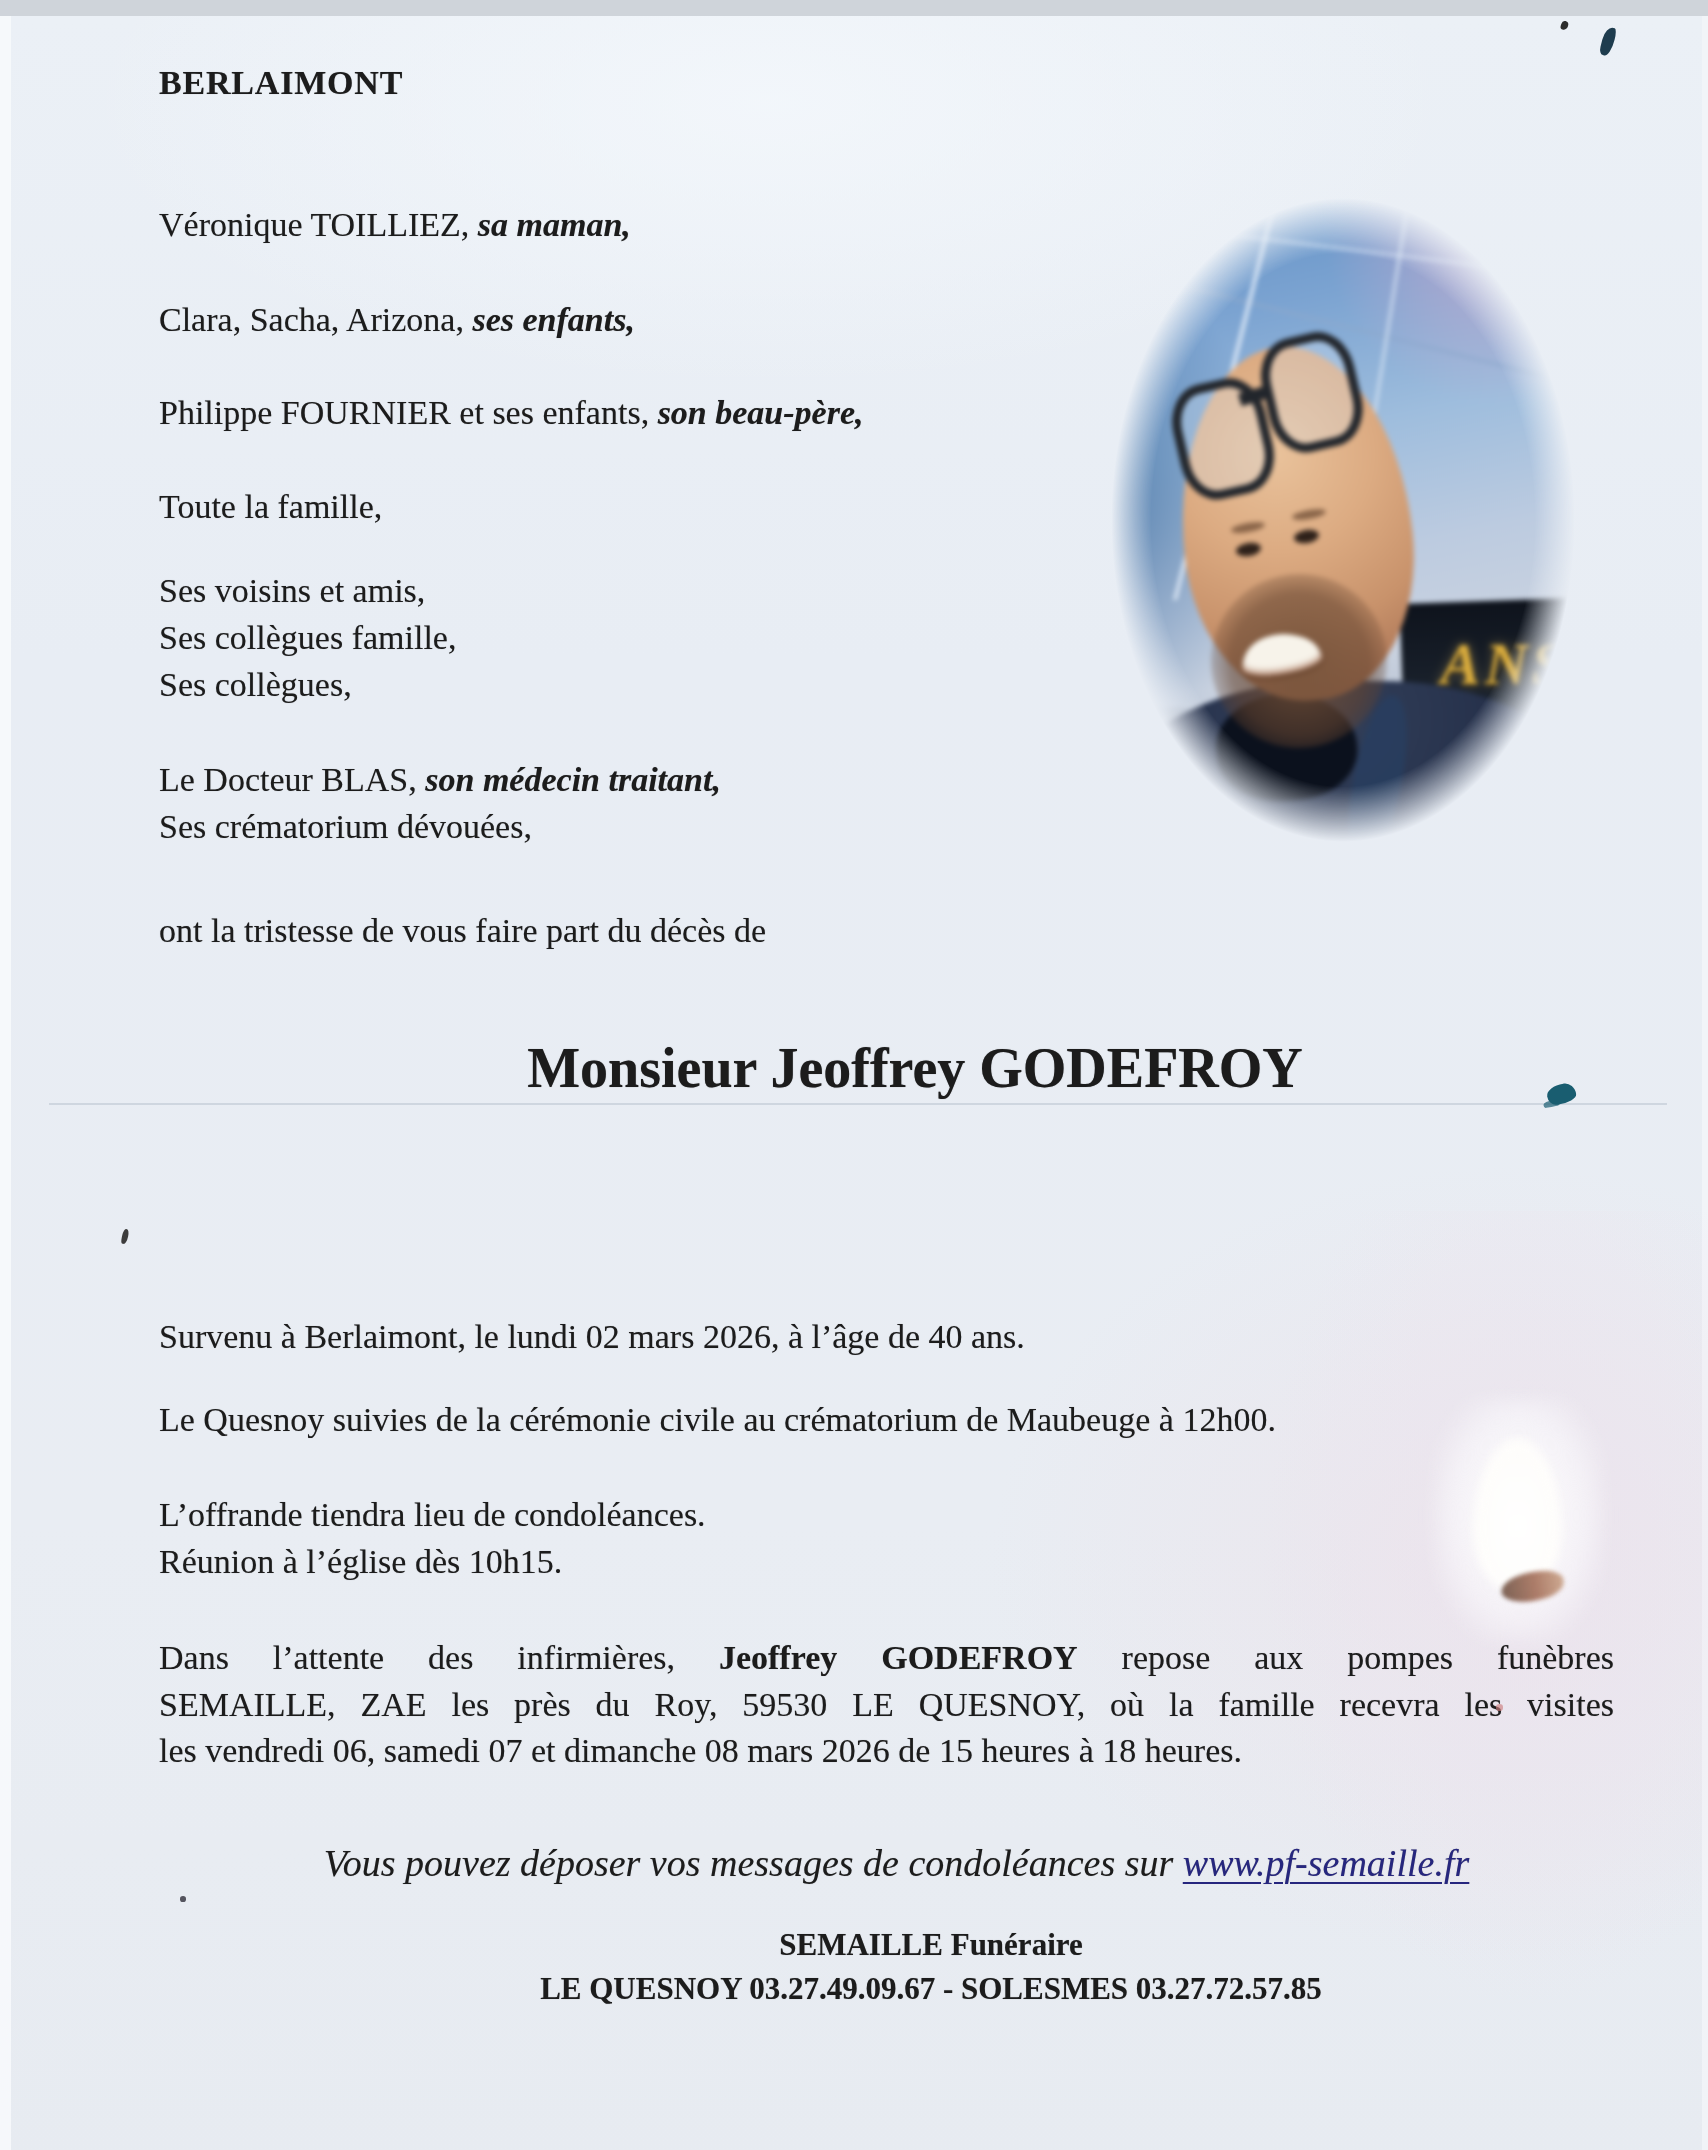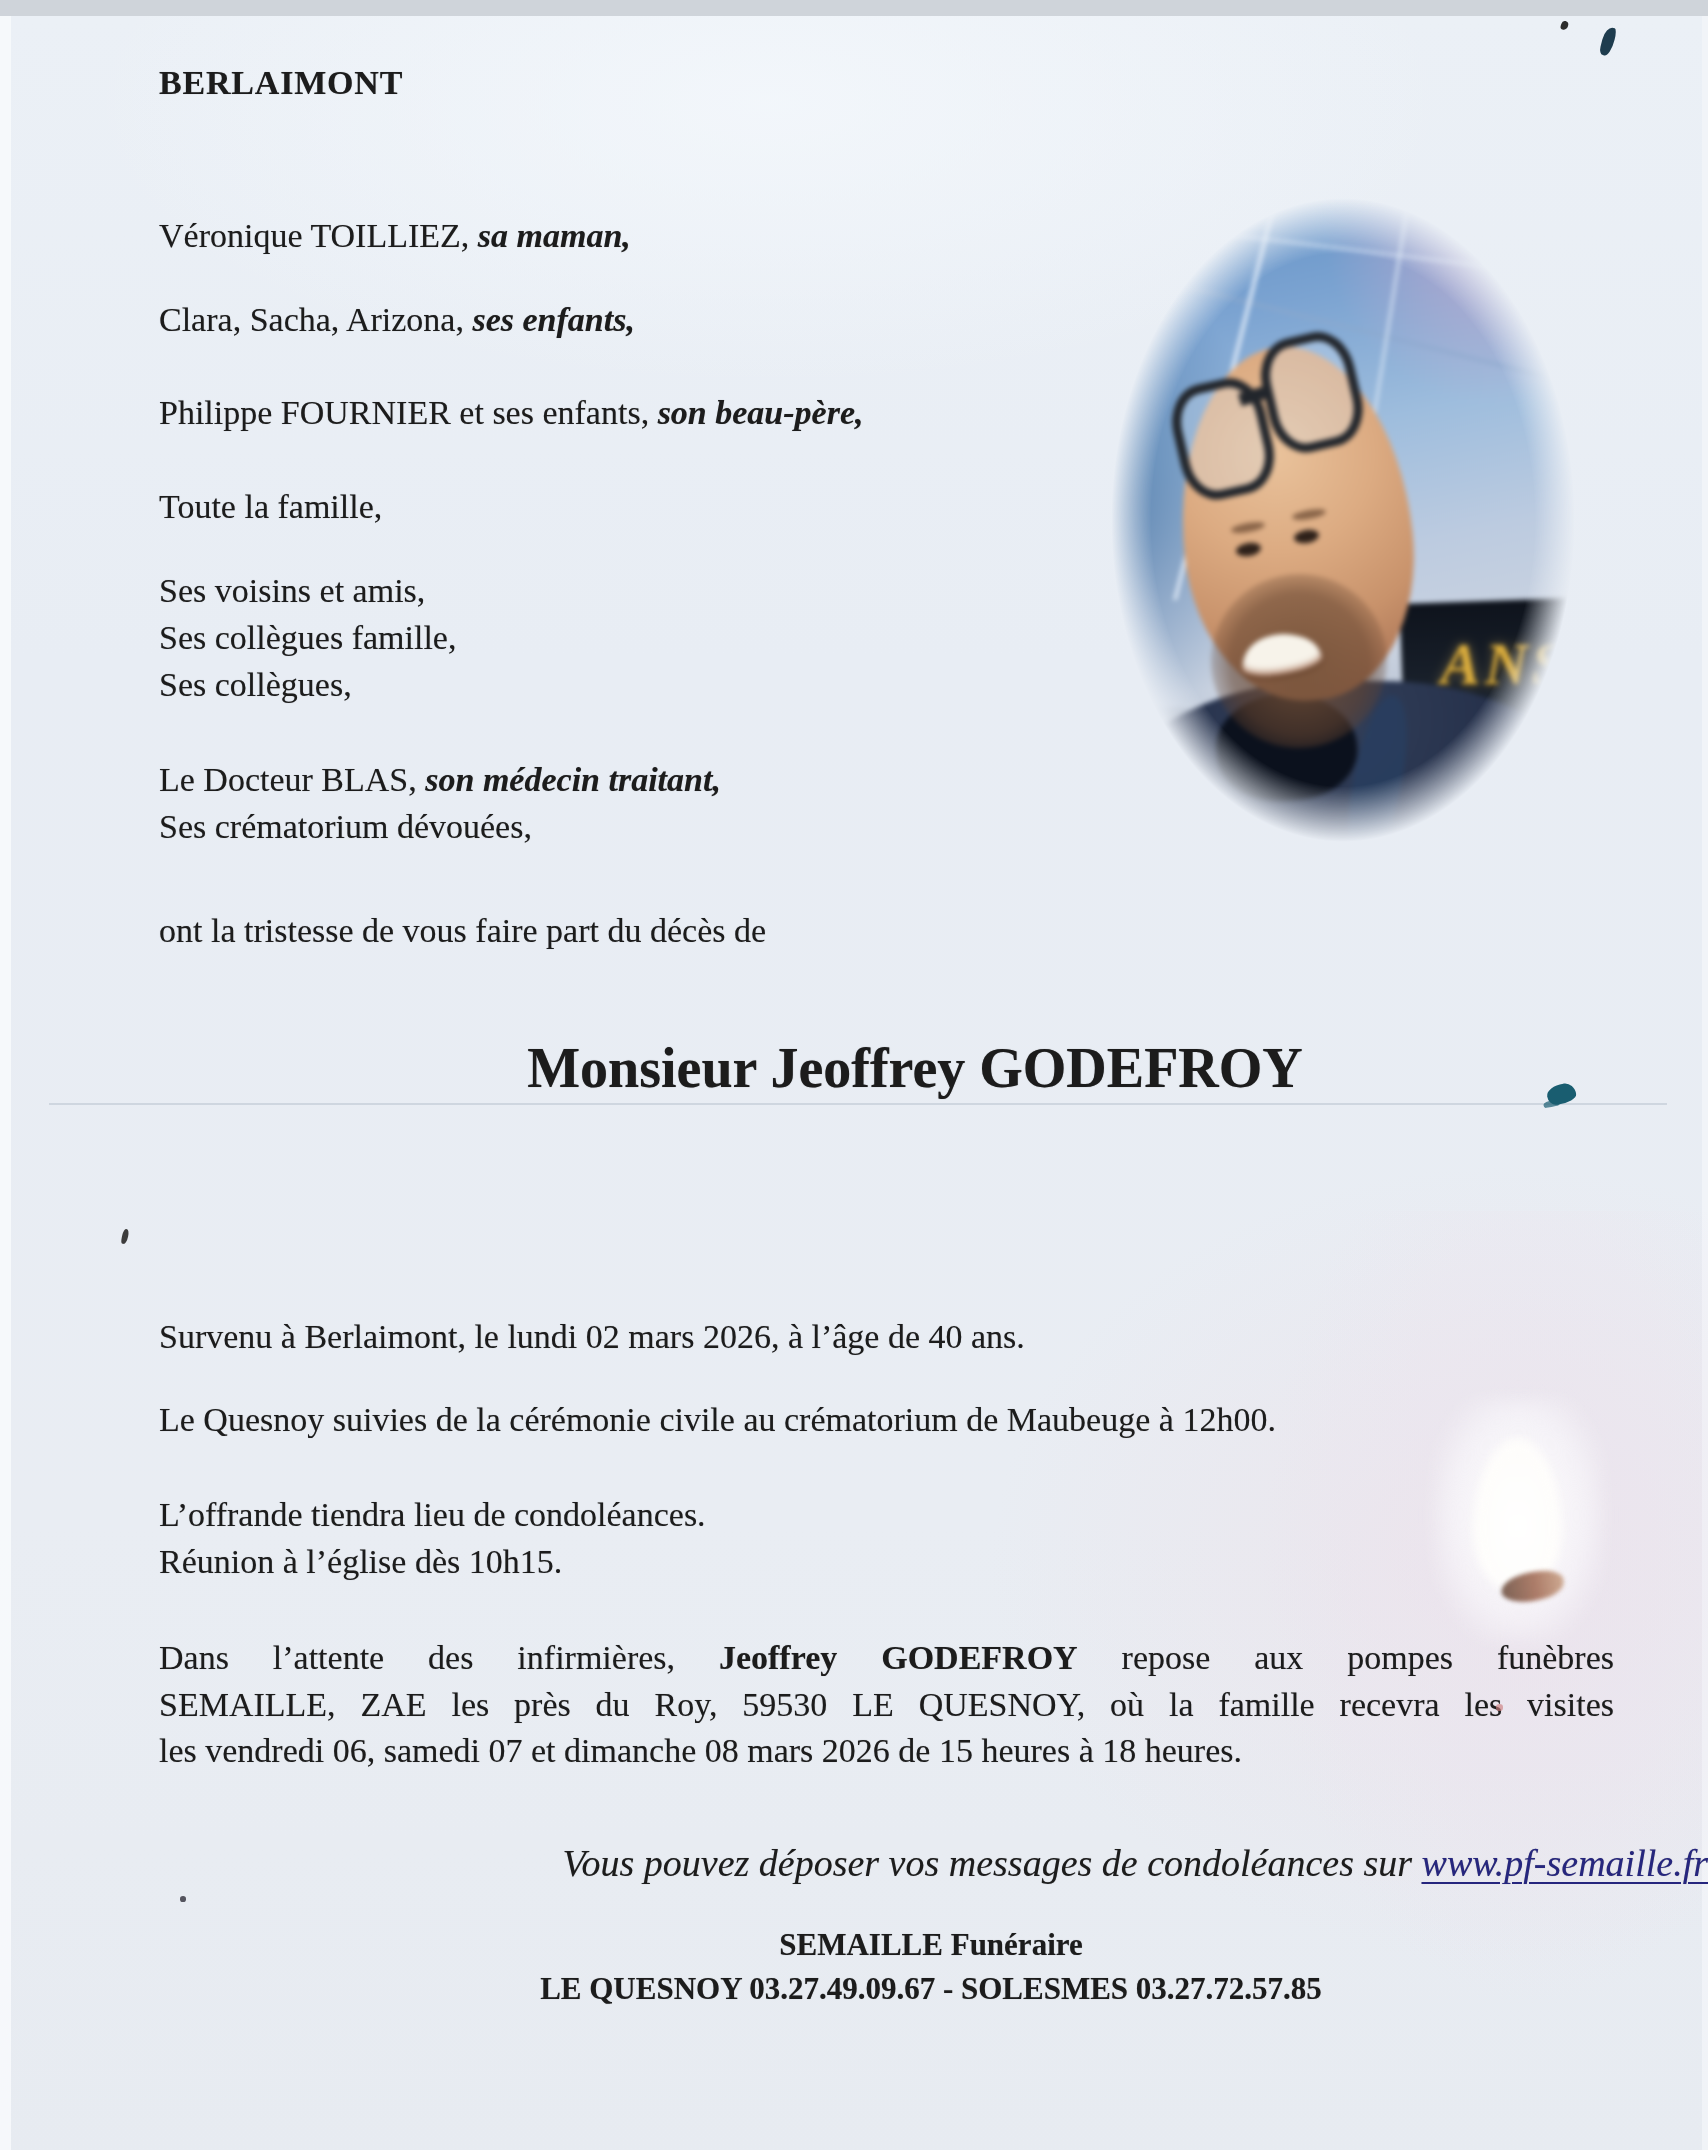--- a/index.html
+++ b/index.html
@@ -23,21 +23,21 @@
   
   .tl { position:absolute; left:159px; font-size:34px; line-height:1.18; white-space:nowrap;
         text-shadow:0 0 0.8px rgba(25,25,25,0.38); }
   .bi { font-weight:bold; font-style:italic; }
   .b  { font-weight:bold; }
   .city { top:47px; font-weight:bold; letter-spacing:0.8px; }
   .jline { width:1455px; white-space:normal; text-align:justify; text-align-last:justify; }
   .title { position:absolute; top:1020px; left:0; width:1708px; text-align:center; text-indent:122px;
            font-size:56px; font-weight:bold; white-space:nowrap;
            text-shadow:0 0 0.8px rgba(20,20,20,0.5); }
-  .cond { position:absolute; top:1825px; left:0; width:1708px; text-align:right; text-indent:85px;
+  .cond { position:absolute; top:1825px; left:0; width:1708px; text-align:center; text-indent:85px;
           font-size:38px; font-style:italic; white-space:nowrap;
           text-shadow:0 0 0.8px rgba(25,25,25,0.38); }
   .cond a { color:#26267e; text-decoration:underline; text-underline-offset:5.7px;
             text-decoration-thickness:2.4px; cursor:pointer; }
   .foot { position:absolute; left:0; width:1708px; text-align:center; text-indent:154px;
           font-size:31px; font-weight:bold; white-space:nowrap;
           text-shadow:0 0 0.8px rgba(25,25,25,0.4); }
 
   
   .photo { position:absolute; left:1109px; top:179px; width:468px; height:650px;
@@ -166,21 +166,21 @@
       <div class="ph-glasses">
         <div class="gl-lens-l"></div>
         <div class="gl-lens-r"></div>
         <div class="gl-bridge"></div>
       </div>
     </div>
   </div>
 
   <div class="tl city">BERLAIMONT</div>
 
-  <div class="tl" style="top:200px"><span>Véronique TOILLIEZ, </span><span class="bi">sa maman,</span></div>
+  <div class="tl" style="top:189px"><span>Véronique TOILLIEZ, </span><span class="bi">sa maman,</span></div>
   <div class="tl" style="top:284px"><span>Clara, Sacha, Arizona, </span><span class="bi">ses enfants,</span></div>
   <div class="tl" style="top:377px"><span>Philippe FOURNIER et ses enfants, </span><span class="bi">son beau-père,</span></div>
   <div class="tl" style="top:471px"><span>Toute la famille,</span><span class="bi"></span></div>
 
   <div class="tl" style="top:555px">Ses voisins et amis,</div>
   <div class="tl" style="top:602px">Ses collègues famille,</div>
   <div class="tl" style="top:649px">Ses collègues,</div>
 
   <div class="tl" style="top:744px"><span>Le Docteur BLAS, </span><span class="bi">son médecin traitant,</span></div>
   <div class="tl" style="top:791px">Ses crématorium dévouées,</div>

